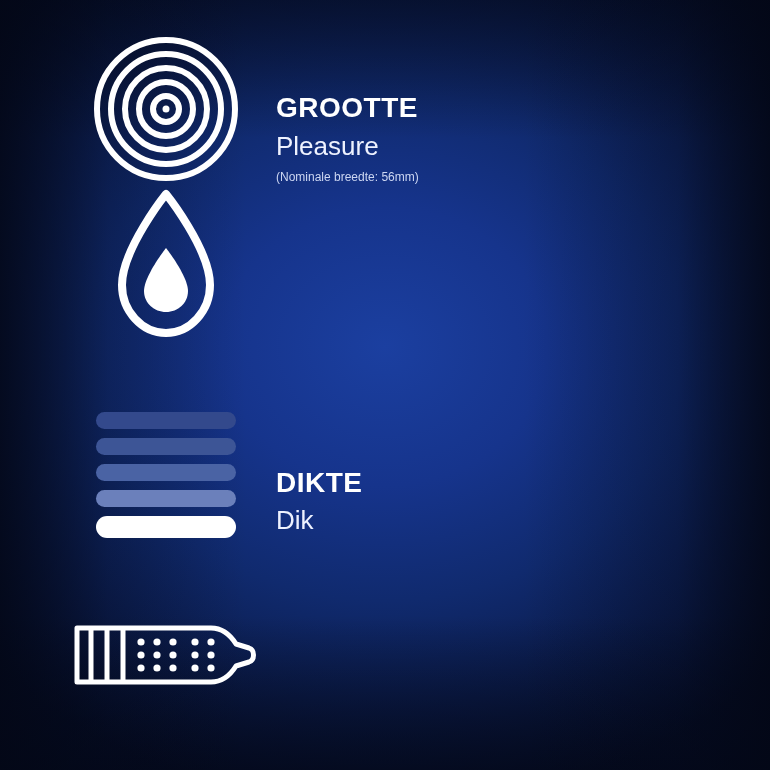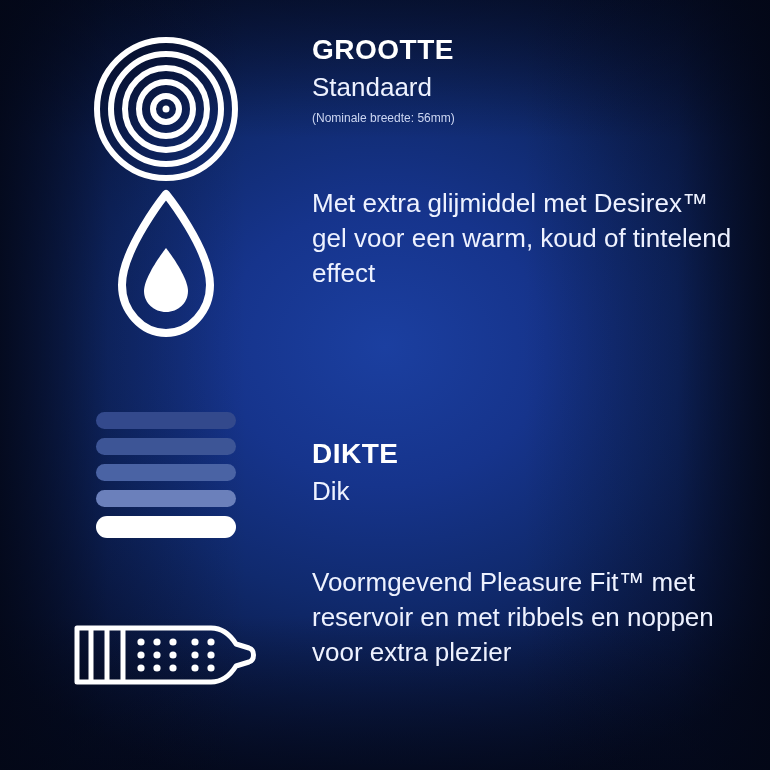--- a/index.html
+++ b/index.html
@@ -32,22 +32,21 @@
     pointer-events: none;
   }
   .rows {
     position: relative;
     z-index: 2;
     padding: 0;
   }
   .row {
     position: absolute;
     display: flex;
-    align-items: flex-start;
-    gap: 36px;
+    align-items: flex-end;
   }
   .icon-cell {
     width: 200px;
     flex: 0 0 200px;
     display: flex;
     align-items: center;
     justify-content: center;
   }
   .text-cell {
     padding-left: 10px;
@@ -113,36 +112,35 @@
             <circle cx="75" cy="75" r="55" fill="none" stroke="#ffffff" stroke-width="6"></circle>
             <circle cx="75" cy="75" r="41" fill="none" stroke="#ffffff" stroke-width="6"></circle>
             <circle cx="75" cy="75" r="27" fill="none" stroke="#ffffff" stroke-width="6"></circle>
             <circle cx="75" cy="75" r="13" fill="none" stroke="#ffffff" stroke-width="6"></circle>
             <circle cx="75" cy="75" r="3.5" fill="#ffffff"></circle>
           </svg>
         </span>
       </div>
       <div class="text-cell">
         <p class="heading">GROOTTE</p>
-        <p class="subtext">Standaard</p>
+        <p class="subtext">Pleasure</p>
         <p class="note">(Nominale breedte: 56mm)</p>
       </div>
     </div>
 
     <div class="row" id="row-lubricant">
       <div class="icon-cell">
         <span>
           <svg width="120" height="160" viewBox="0 0 120 160">
             <path d="M60 8 C60 8 16 63 16 99 C16 125 36 147 60 147 C84 147 104 125 104 99 C104 63 60 8 60 8 Z" fill="none" stroke="#ffffff" stroke-width="8" stroke-linejoin="round"></path>
             <path d="M60 62 C60 62 38 90 38 105 C38 117 48 126 60 126 C72 126 82 117 82 105 C82 90 60 62 60 62 Z" fill="#ffffff"></path>
           </svg>
         </span>
       </div>
       <div class="text-cell">
-        <p class="subtext" style="max-width:420px">Met extra glijmiddel met Desirex™ gel voor een warm, koud of tintelend effect</p>
       </div>
     </div>
 
     <div class="row" id="row-thickness">
       <div class="icon-cell">
         <span class="bars">
           <span class="bar b1"></span>
           <span class="bar b2"></span>
           <span class="bar b3"></span>
           <span class="bar b4"></span>
@@ -174,19 +172,16 @@
             <circle cx="102" cy="58" r="3.6" fill="#ffffff"></circle>
             <circle cx="124" cy="32" r="3.6" fill="#ffffff"></circle>
             <circle cx="140" cy="32" r="3.6" fill="#ffffff"></circle>
             <circle cx="124" cy="45" r="3.6" fill="#ffffff"></circle>
             <circle cx="140" cy="45" r="3.6" fill="#ffffff"></circle>
             <circle cx="124" cy="58" r="3.6" fill="#ffffff"></circle>
             <circle cx="140" cy="58" r="3.6" fill="#ffffff"></circle>
           </svg>
         </span>
       </div>
-      <div class="text-cell">
-        <p class="subtext" style="max-width:430px">Voormgevend Pleasure Fit™ met reservoir en met ribbels en noppen voor extra plezier</p>
-      </div>
     </div>
 
   </div>
 </div>
 
 </body></html>

